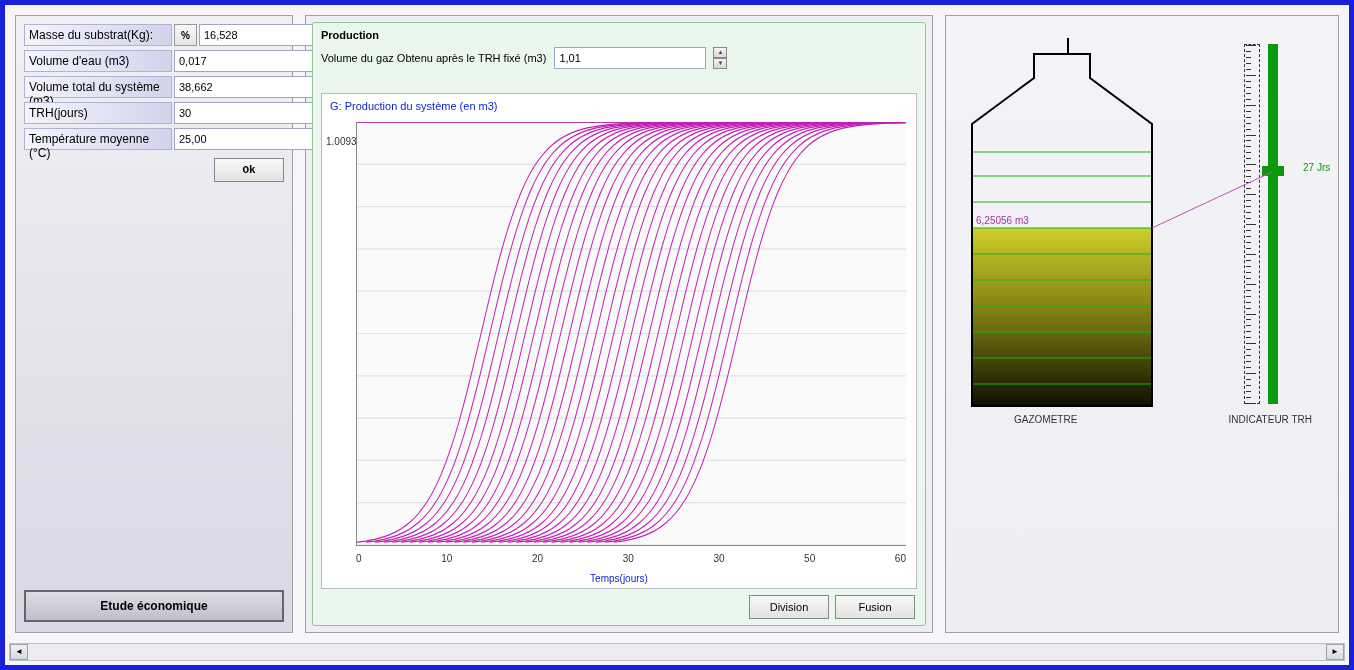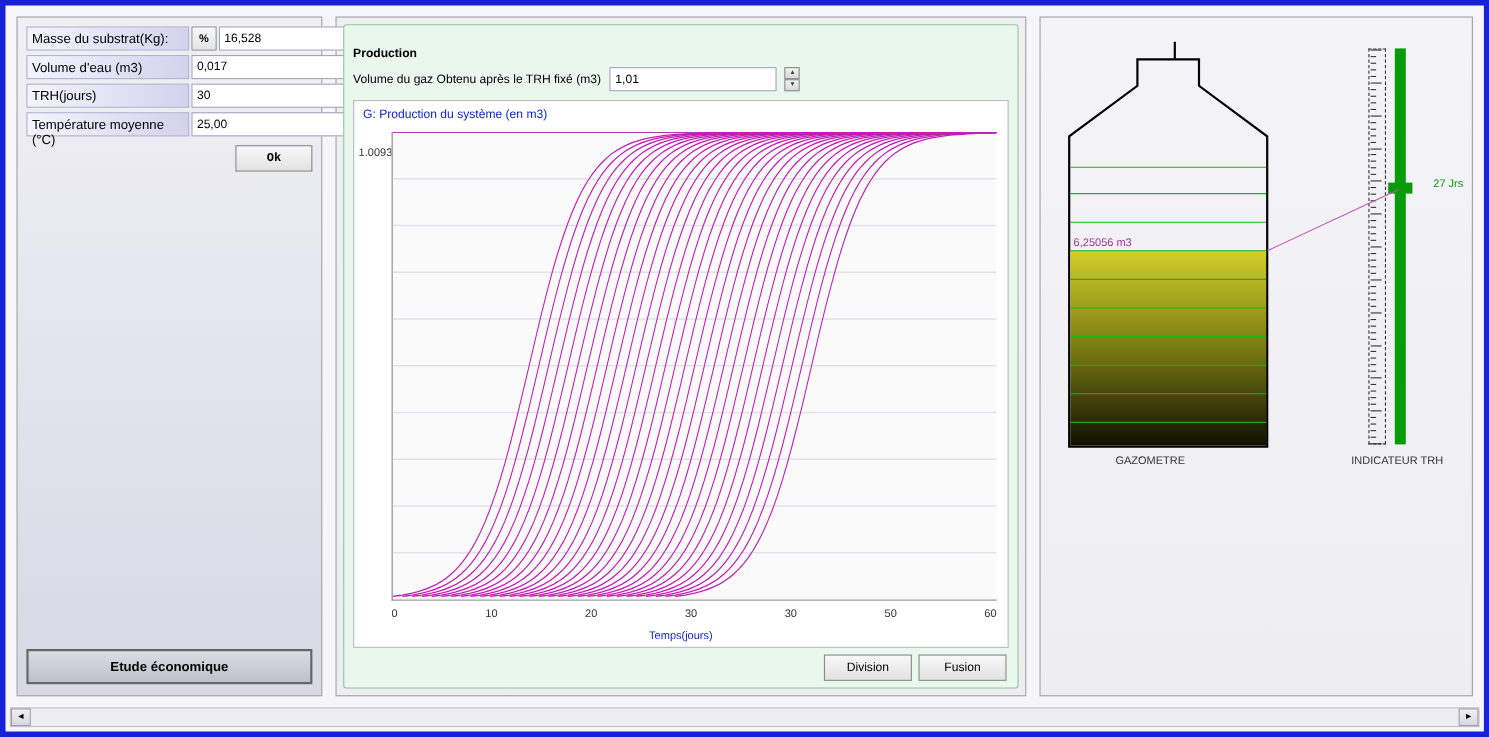--- a/index.html
+++ b/index.html
@@ -115,21 +115,21 @@
     background: linear-gradient(180deg, #f0f0f4 0%, #ededf2 100%);
     padding: 6px;
     display: flex;
     flex-direction: column;
     min-width: 0;
   }
   .prod-group {
     border: 1px solid #8fc79a;
     background: #eaf7ec;
     border-radius: 3px;
-    padding: 20px 8px 36px 8px;
+    padding: 6px 8px 36px 8px;
     position: relative;
     flex: 1;
     display: flex;
     flex-direction: column;
   }
   .prod-title {
     font-weight: bold;
     font-size: 11px;
     color: #000;
     margin-bottom: 6px;
@@ -138,21 +138,21 @@
     display: flex;
     align-items: center;
     gap: 6px;
     margin-bottom: 8px;
   }
   .prod-row .num-input { flex: 0 0 70px; }
   .chart-frame {
     flex: 1;
     border: 1px solid #b8b8c0;
     background: #fff;
-    margin-top: 0;
+    margin-top: 16px;
     position: relative;
     overflow: hidden;
   }
   .chart-title {
     position: absolute;
     left: 8px; top: 6px;
     color: #0a1ecf;
     font-size: 11px;
   }
   .chart-ylabel {
@@ -314,20 +314,28 @@
         <button class="pct-btn">%</button>
         <input class="num-input" value="16,528" style="">
         <div class="spinner">
             <div>▲</div>
             <div>▼</div>
           </div>
       </div>
       <div class="param-row">
         <div class="param-label">Volume d'eau (m3)</div>
         <input class="num-input" value="0,017" style="">
+        <div class="spinner">
+            <div>▲</div>
+            <div>▼</div>
+          </div>
+      </div>
+      <div class="param-row">
+        <div class="param-label">Volume total du système (m3)</div>
+        <input class="num-input" value="38,662" style="">
         <div class="spinner">
             <div>▲</div>
             <div>▼</div>
           </div>
       </div>
       <div class="param-row">
         <div class="param-label">TRH(jours)</div>
         <input class="num-input" value="30" style="">
         <div class="spinner">
             <div>▲</div>

